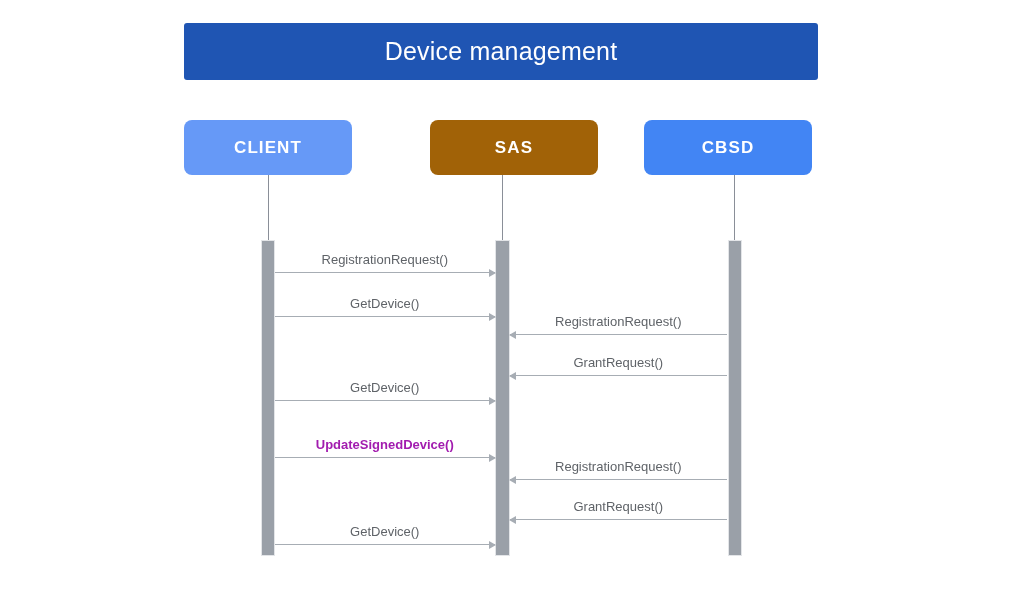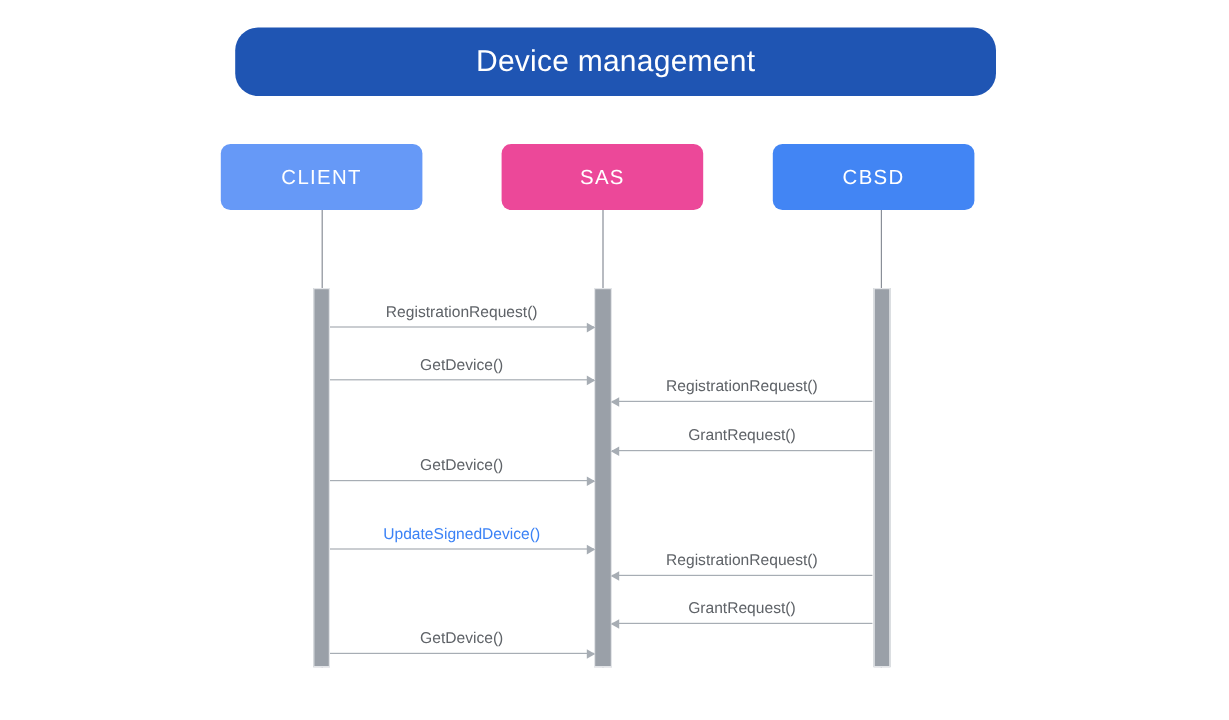--- a/index.html
+++ b/index.html
@@ -23,26 +23,25 @@
     background: #ffffff;
   }
 
   
   .title-bar {
     position: absolute;
     left: 184px;
     top: 23px;
     width: 634px;
     height: 57px;
-    border-radius: 19px;
+    border-radius: 3px;
     background: #1f55b3;
     display: flex;
     align-items: center;
     justify-content: center;
-    margin-left: 12px;
   }
   .title-bar .title-text {
     color: #ffffff;
     font-size: 25px;
     font-weight: 400;
     letter-spacing: 0.2px;
     line-height: 1;
   }
 
   
@@ -52,21 +51,21 @@
     width: 168px;
     height: 55px;
     border-radius: 8px;
     display: flex;
     align-items: center;
     justify-content: center;
   }
   .participant .p-label {
     color: #ffffff;
     font-size: 17px;
-    font-weight: 400;
+    font-weight: 700;
     letter-spacing: 1.1px;
     line-height: 1;
     text-align: right;
   }
 
   
   .lifeline {
     position: absolute;
     width: 1px;
     background: #8a8f98;
@@ -140,21 +139,21 @@
   <div id="activation-layer">
       <div class="activation" style="left: 261px; top: 240px; width: 14px; height: 316px; background: rgb(154, 160, 168);"></div>
       <div class="activation" style="left: 494.5px; top: 240px; width: 15px; height: 316px; background: rgb(154, 160, 168);"></div>
       <div class="activation" style="left: 728px; top: 240px; width: 14px; height: 316px; background: rgb(154, 160, 168);"></div>
     </div>
 
   <div id="participant-layer">
       <div class="participant" style="left: 184px; background: rgb(102, 153, 247);">
         <span class="p-label">CLIENT</span>
       </div>
-      <div class="participant" style="left: 418px; background: #ec4899;">
+      <div class="participant" style="left: 430px; background: #a16207;">
         <span class="p-label">SAS</span>
       </div>
       <div class="participant" style="left: 644px; background: rgb(66, 133, 244);">
         <span class="p-label">CBSD</span>
       </div>
     </div>
 
   <div id="message-layer">
       <div class="message dir-right" style="left: 275px; top: 272px; width: 219.5px;">
         <div class="m-line" style="background: rgb(167, 173, 180);"></div>
@@ -177,21 +176,21 @@
         <div class="m-label" style="color: rgb(95, 99, 104);">GrantRequest()</div>
       </div>
       <div class="message dir-right" style="left: 275px; top: 400px; width: 219.5px;">
         <div class="m-line" style="background: rgb(167, 173, 180);"></div>
         <div class="m-head"></div>
         <div class="m-label" style="color: rgb(95, 99, 104);">GetDevice()</div>
       </div>
       <div class="message dir-right" style="left: 275px; top: 457px; width: 219.5px;">
         <div class="m-line" style="background: rgb(167, 173, 180);"></div>
         <div class="m-head"></div>
-        <div class="m-label" style="color: #3b82f6;">UpdateSignedDevice()</div>
+        <div class="m-label" style="color: #a21caf; font-weight: bold;">UpdateSignedDevice()</div>
       </div>
       <div class="message dir-left" style="left: 509.5px; top: 479px; width: 217.5px;">
         <div class="m-line" style="background: rgb(167, 173, 180);"></div>
         <div class="m-head"></div>
         <div class="m-label" style="color: rgb(95, 99, 104);">RegistrationRequest()</div>
       </div>
       <div class="message dir-left" style="left: 509.5px; top: 519px; width: 217.5px;">
         <div class="m-line" style="background: rgb(167, 173, 180);"></div>
         <div class="m-head"></div>
         <div class="m-label" style="color: rgb(95, 99, 104);">GrantRequest()</div>

